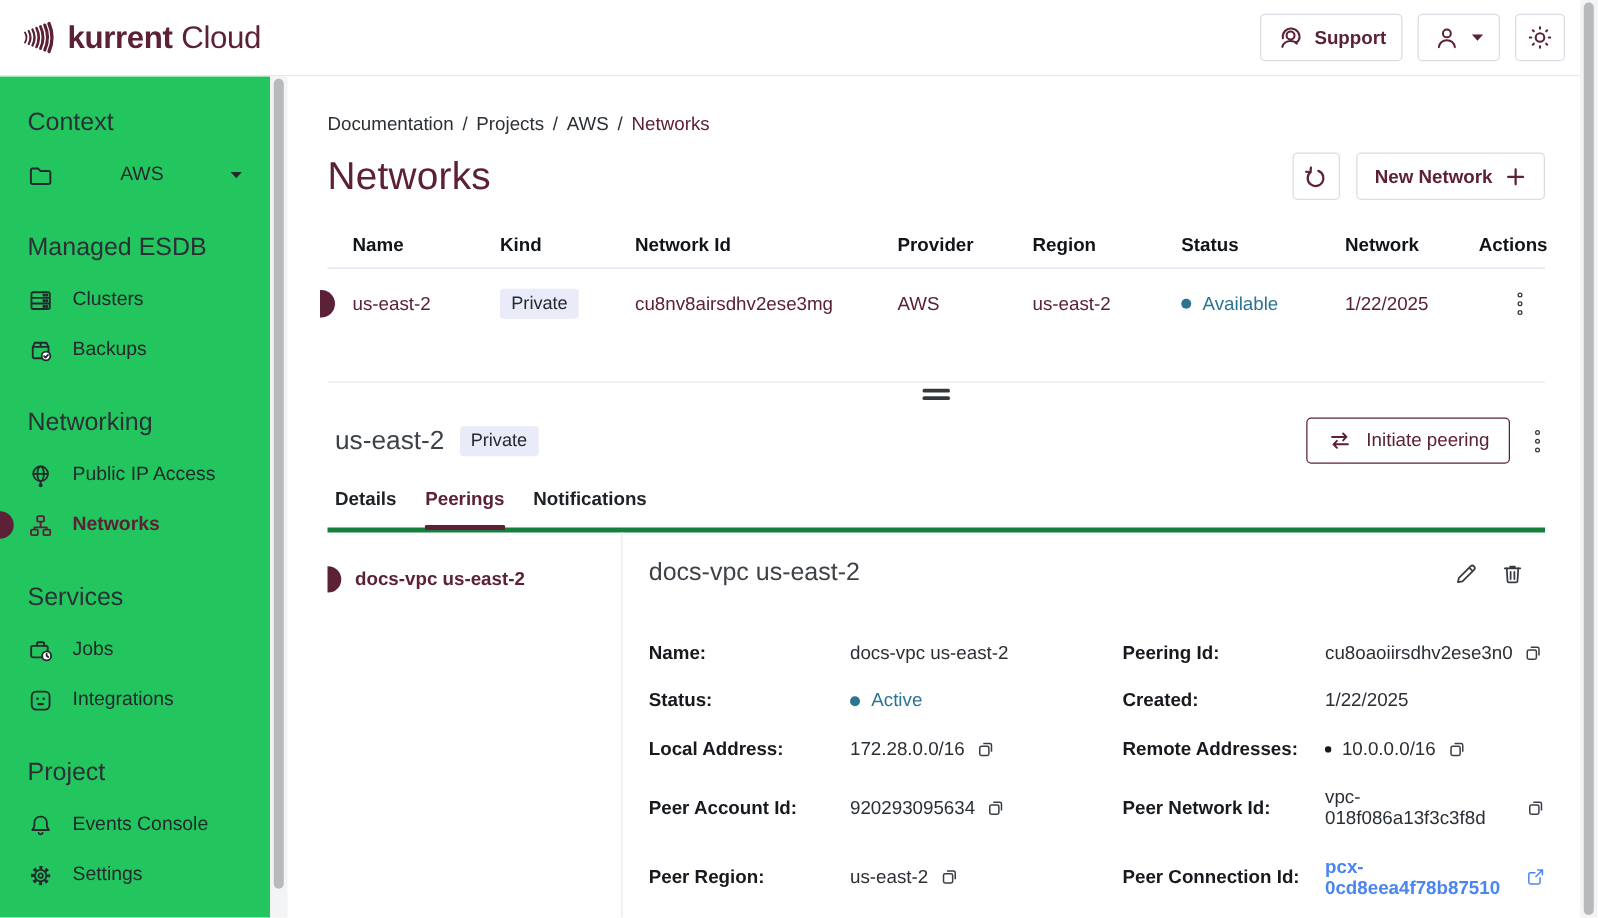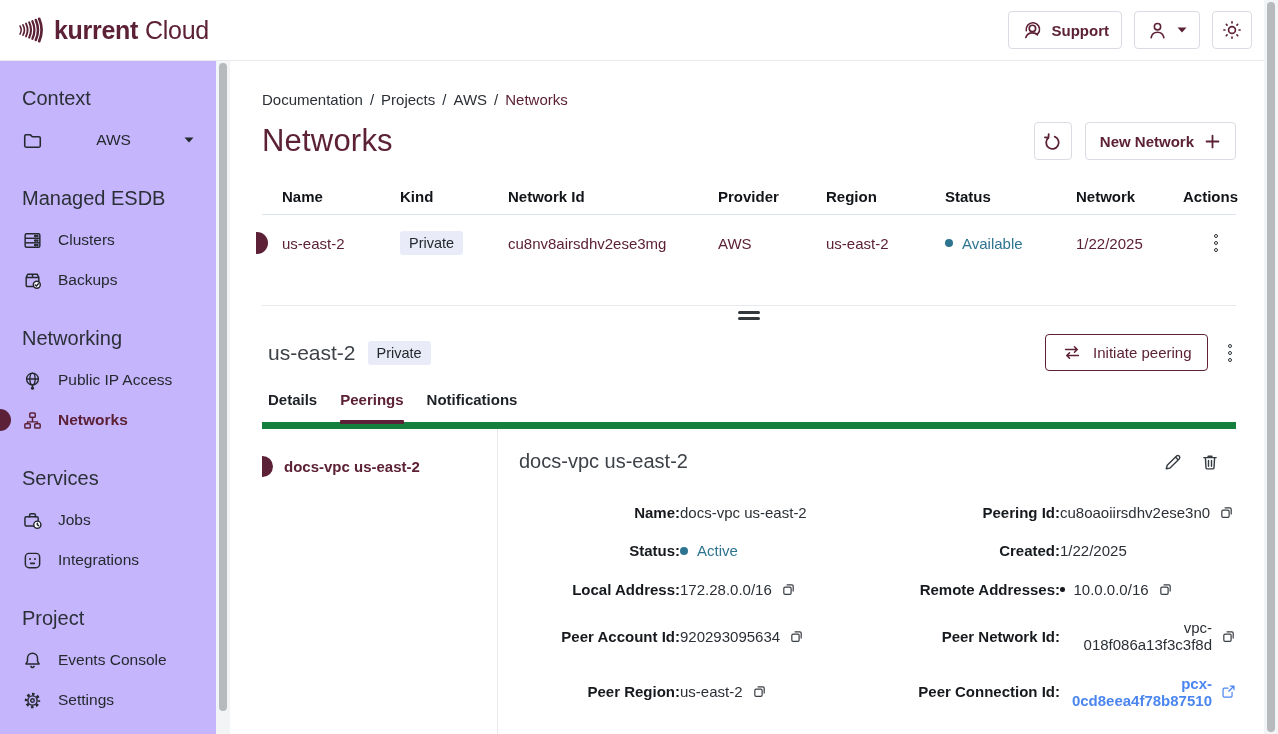--- a/index.html
+++ b/index.html
@@ -26,21 +26,21 @@
   .hbtn{
     height:38px; border:1px solid #d9dce2; border-radius:4px; background:#fff;
     display:flex; align-items:center; gap:9px; padding:0 12px;
     color:#5c2136; font-size:15px; font-weight:600; cursor:pointer;
   }
   .hbtn.icon-only{ width:40px; justify-content:center; padding:0; }
 
   
   .sidebar{
     position:absolute; top:61px; left:0; width:216px; bottom:0;
-    background:#c4b5fd; padding:26px 10px 0 22px;
+    background:#22c55e; padding:26px 10px 0 22px;
   }
   .side-heading{ font-size:20px; font-weight:400; color:#2b3036; margin-top:27px; }
   .side-heading:first-child{ margin-top:0; }
   .side-items{ margin-top:10px; }
   .side-item{
     height:40px; display:flex; align-items:center; gap:15px;
     font-size:15.5px; color:#24292e; cursor:pointer; position:relative;
   }
   .side-item .lbl{ white-space:nowrap; }
   .side-item.active{ color:#5c2136; font-weight:600; }
@@ -112,43 +112,43 @@
   .panel-head{ margin-top:10px; display:flex; align-items:center; justify-content:space-between; height:40px; }
   .panel-title-wrap{ display:flex; align-items:center; gap:12px; margin-left:6px; }
   .panel-title{ font-size:21px; font-weight:400; color:#3d4248; }
   .panel-actions{ display:flex; align-items:center; gap:16px; }
   .peer-btn{
     height:37px; border:1px solid #5c2136; border-radius:4px; background:#fff;
     display:flex; align-items:center; gap:10px; padding:0 15px;
     color:#5c2136; font-size:15px; font-weight:500; cursor:pointer;
   }
 
-  .tabs{ margin-top:18px; display:flex; gap:23px; border-bottom:7px solid #15803d; padding-left:6px; }
+  .tabs{ margin-top:18px; display:flex; gap:23px; border-bottom:4px solid #15803d; padding-left:6px; }
   .tab{ font-size:15px; font-weight:700; color:#1d2125; padding-bottom:14px; cursor:pointer; position:relative; }
   .tab.active{ color:#5c2136; }
   .tab.active::after{
     content:""; position:absolute; left:0; right:0; bottom:-2px; height:3.5px;
     background:#5c2136; border-radius:1px;
   }
 
   .panes{ display:flex; flex:1; min-height:0; }
   .pane-left{ width:236px; border-right:1px solid #e7e9ed; padding:27px 0 0 6px; }
   .peering-item{ display:flex; align-items:center; gap:11px; color:#5c2136; font-size:15px; font-weight:600; cursor:pointer; position:relative; }
   .list-pill{ width:11px; height:21px; background:#5c2136; border-radius:0 11px 11px 0; margin-left:-6px; flex:0 0 auto; }
 
   .pane-right{ flex:1; padding:21px 0 0 21px; }
   .detail-head{ display:flex; align-items:center; justify-content:space-between; }
   .detail-title{ font-size:20px; font-weight:400; color:#3d4248; }
   .detail-icons{ display:flex; align-items:center; gap:13px; margin-right:14px; }
   .icon-btn{ cursor:pointer; background:none; border:none; padding:2px; }
 
   .fields{
-    margin-top:30px;
+    margin-top:43px;
     display:grid; grid-template-columns:161px 218px 162px 1fr;
-    row-gap:21.5px; align-items:center;text-align:right;
+    row-gap:21.5px; align-items:center;
   }
   .flabel{ font-size:15px; font-weight:700; color:#16191d; }
   .fvalue{ font-size:15px; color:#2b3036; display:flex; align-items:center; gap:9px; }
   .fvalue .copy{ cursor:pointer; }
   .fvalue.status{ color:#2d7490; }
   .fvalue .bullet{ width:4.5px; height:4.5px; border-radius:50%; background:#16191d; }
   .fvalue.link{ color:#4b86f0;font-weight:bold; }
   .fvalue.link .txt{ cursor:pointer; }
 </style>
 </head>

